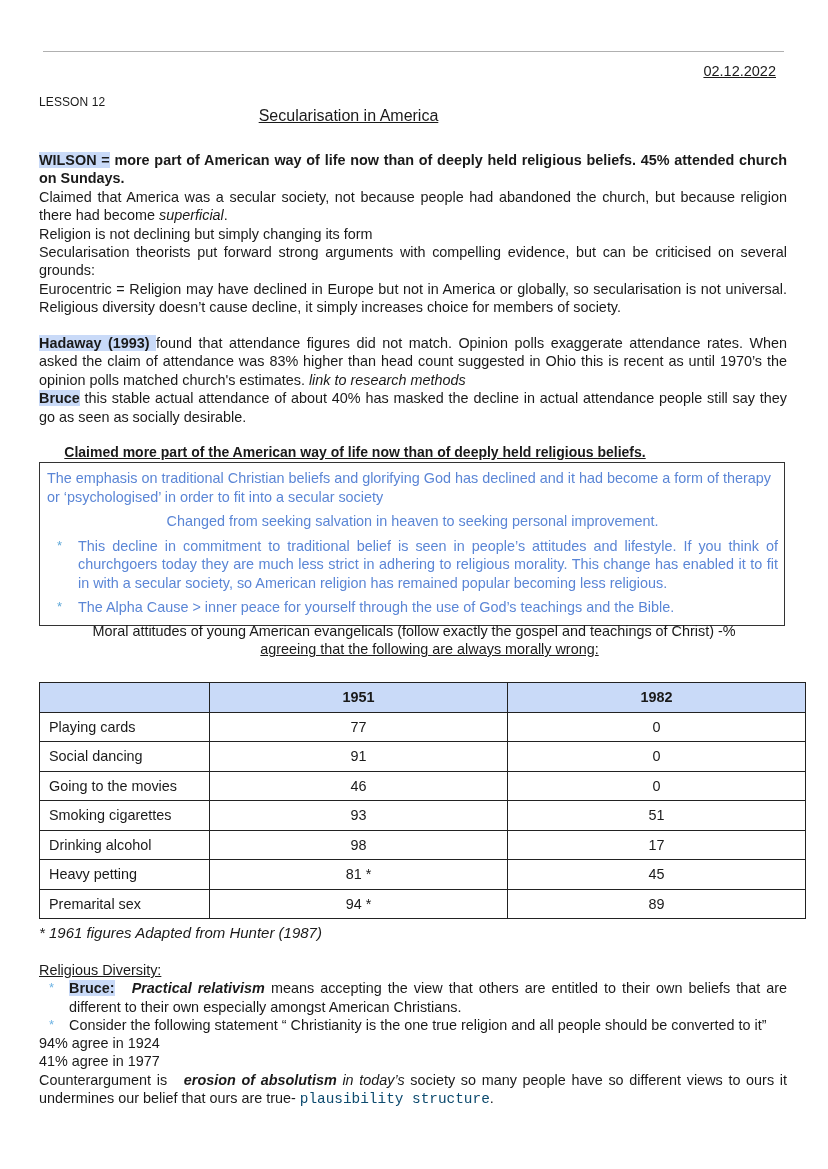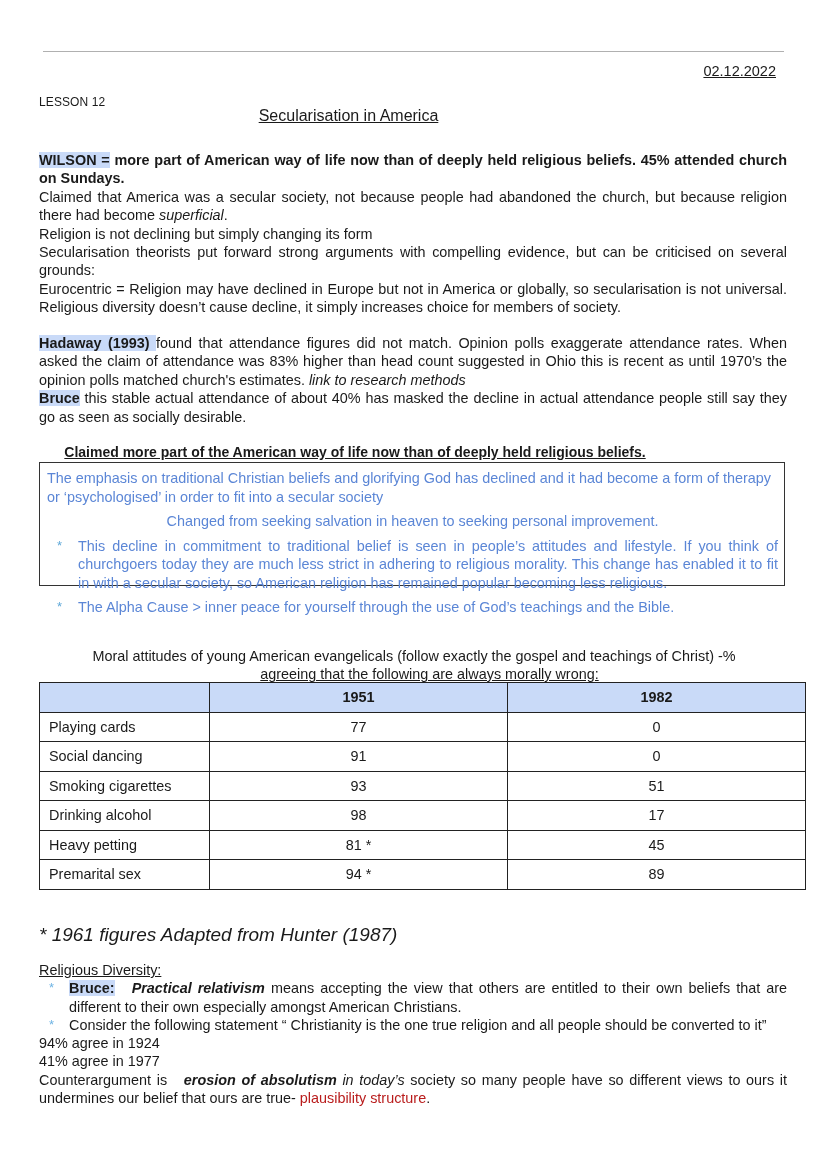--- a/index.html
+++ b/index.html
@@ -14,43 +14,43 @@
   .title { position: absolute; left: 0; width: 697px; top: 107px; text-align: center; font-size: 16px; text-decoration: underline; }
 
   .para { position: absolute; left: 39px; width: 748px; font-size: 14.4px; line-height: 18.4px; text-align: justify; }
   .hl { background: #c9daf8; }
   .b { font-weight: bold; }
   .i { font-style: italic; }
   .bi { font-weight: bold; font-style: italic; margin-left: 11px; }
   .line { display: block; }
 
   .box-heading { position: absolute; left: 0; width: 710px; top: 444px; text-align: center; font-weight: bold; font-size: 14px; text-decoration: underline; }
-  .box { position: absolute; left: 39px; top: 462px; width: 746px; height: 124px; border: 1.5px solid #333; box-sizing: border-box; padding: 6px 6px 0 7px; color: #5b86d6; font-size: 14.4px; line-height: 18.5px; }
+  .box { position: absolute; left: 39px; top: 462px; width: 746px; height: 164px; border: 1.5px solid #333; box-sizing: border-box; padding: 6px 6px 0 7px; color: #5b86d6; font-size: 14.4px; line-height: 18.5px; }
   .box p { margin: 0; }
   .box .center { text-align: center; margin-top: 6px; }
   .box ul { list-style: none; margin: 6px 0 0 0; padding: 0; }
   .box li { position: relative; padding-left: 31px; margin-bottom: 6px; text-align: justify; }
   .star { position: absolute; left: 10px; top: 0; color: #5fa8d8; font-size: 13px; }
 
-  .table-caption { position: absolute; left: 0; width: 828px; top: 647px; text-align: center; font-size: 14.4px; line-height: 18px; }
+  .table-caption { position: absolute; left: 0; width: 828px; top: 622px; text-align: center; font-size: 14.4px; line-height: 18px; }
   .table-caption .u { text-decoration: underline; padding-left: 31px; }
   table.moral { position: absolute; left: 39px; top: 682px; width: 767px; border-collapse: collapse; font-size: 14.4px; padding-left: 8px; }
   table.moral th, table.moral td { border: 1.5px solid #222; height: 28.5px; padding: 0 9px; }
   table.moral th { background: #c9daf8; font-weight: bold; text-align: center; }
   table.moral td.num { text-align: center; }
   table.moral col.c1 { width: 170px; }
   table.moral col.c2 { width: 298px; }
-  .footnote { position: absolute; left: 39px; top: 924px; font-size: 19px; font-style: italic; }
+  .footnote { position: absolute; left: 39px; top: 924px; font-size: 15px; font-style: italic; }
 
   .rd { position: absolute; left: 39px; width: 748px; top: 961px; font-size: 14.4px; line-height: 18.3px; }
   .rd .u { text-decoration: underline; }
   .rd ul { list-style: none; margin: 0; padding: 0; }
   .rd li { position: relative; padding-left: 30px; text-align: justify; }
   .rd .star { left: 10px; color: #6fb4e4; }
-  .link { color: #b91c1c; }
+  .link { color: #0c4a6e; font-family: Liberation Mono, monospace; }
 </style>
 </head>
 <body>
 
 <div class="rule"></div>
 <div class="date">02.12.2022</div>
 <div class="lesson">LESSON 12</div>
 <div class="title">Secularisation in America</div>
 
 <div class="para" style="top:151px;">
@@ -98,20 +98,25 @@
         <td>Playing cards</td>
         <td class="num">77</td>
         <td class="num">0</td>
       </tr>
     <tr>
         <td>Social dancing</td>
         <td class="num">91</td>
         <td class="num">0</td>
       </tr>
     <tr>
+        <td>Going to the movies</td>
+        <td class="num">46</td>
+        <td class="num">0</td>
+      </tr>
+    <tr>
         <td>Smoking cigarettes</td>
         <td class="num">93</td>
         <td class="num">51</td>
       </tr>
     <tr>
         <td>Drinking alcohol</td>
         <td class="num">98</td>
         <td class="num">17</td>
       </tr>
     <tr>

